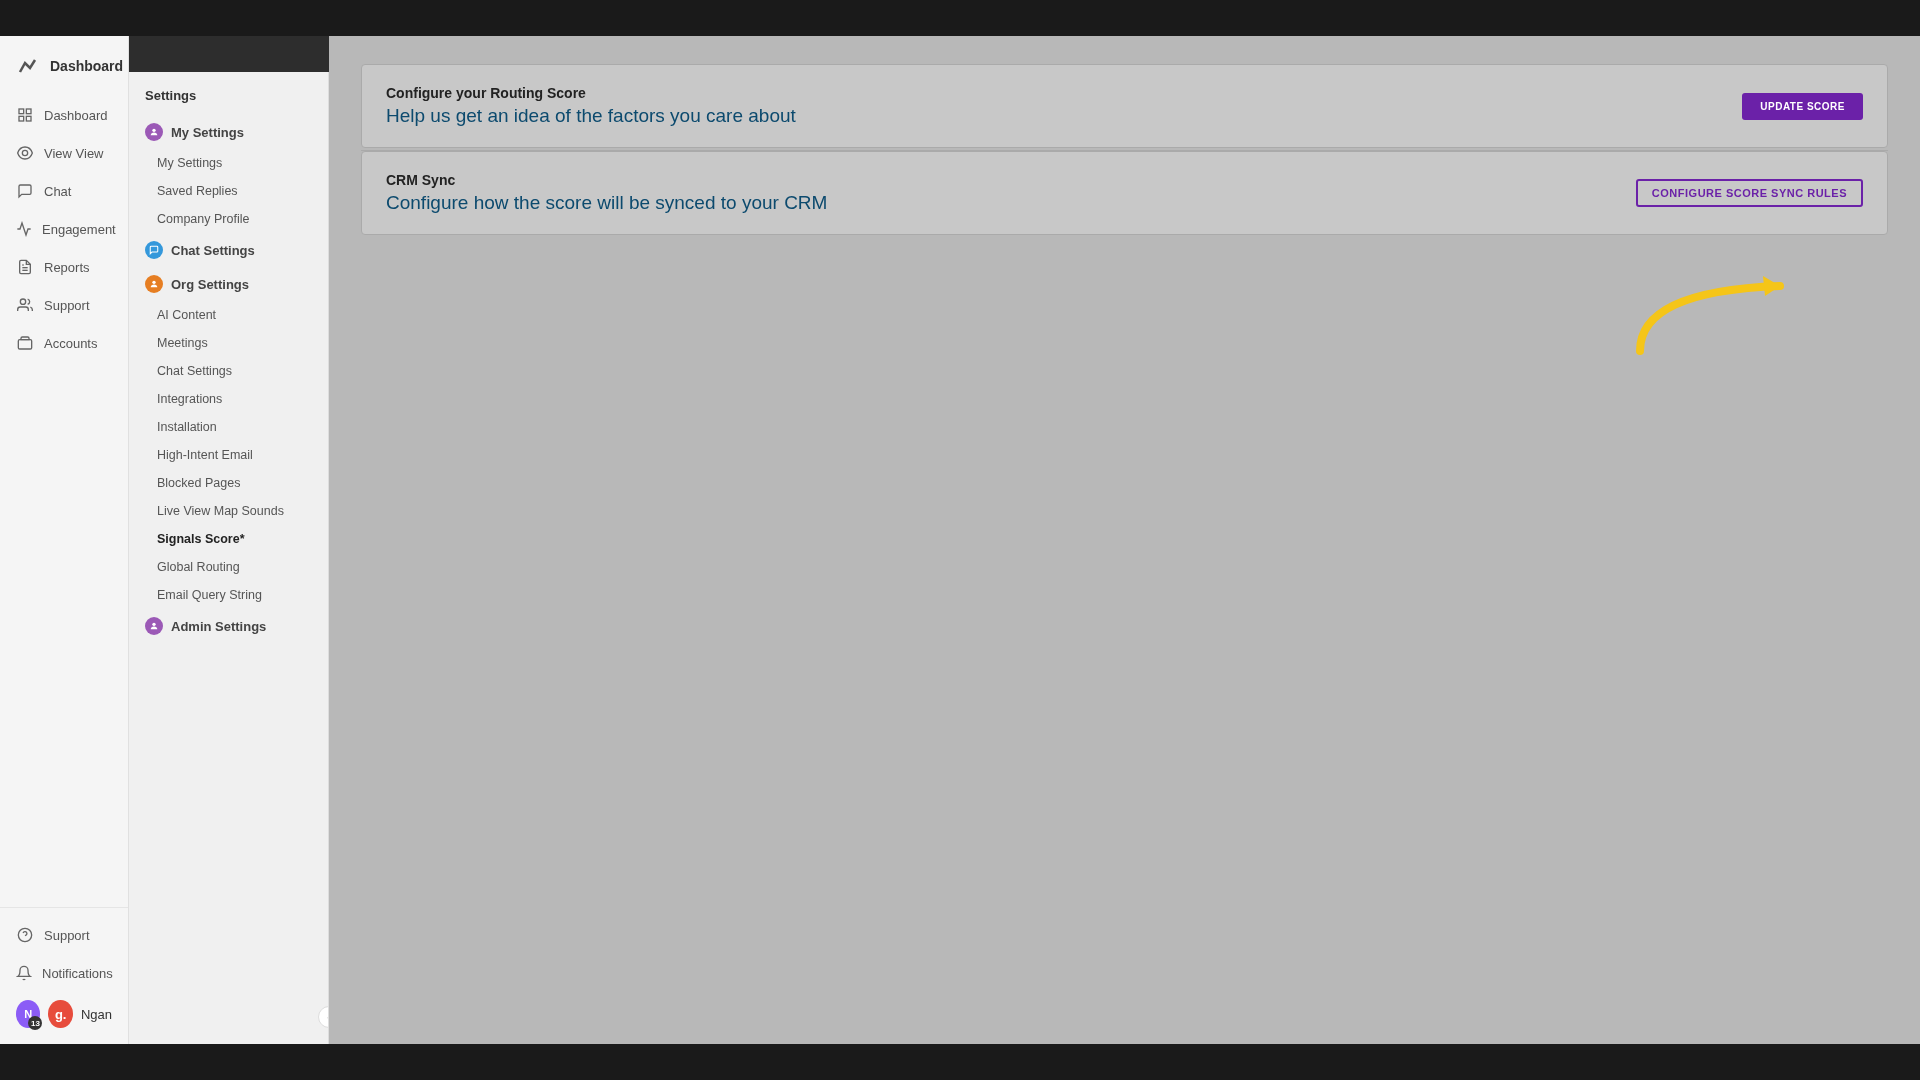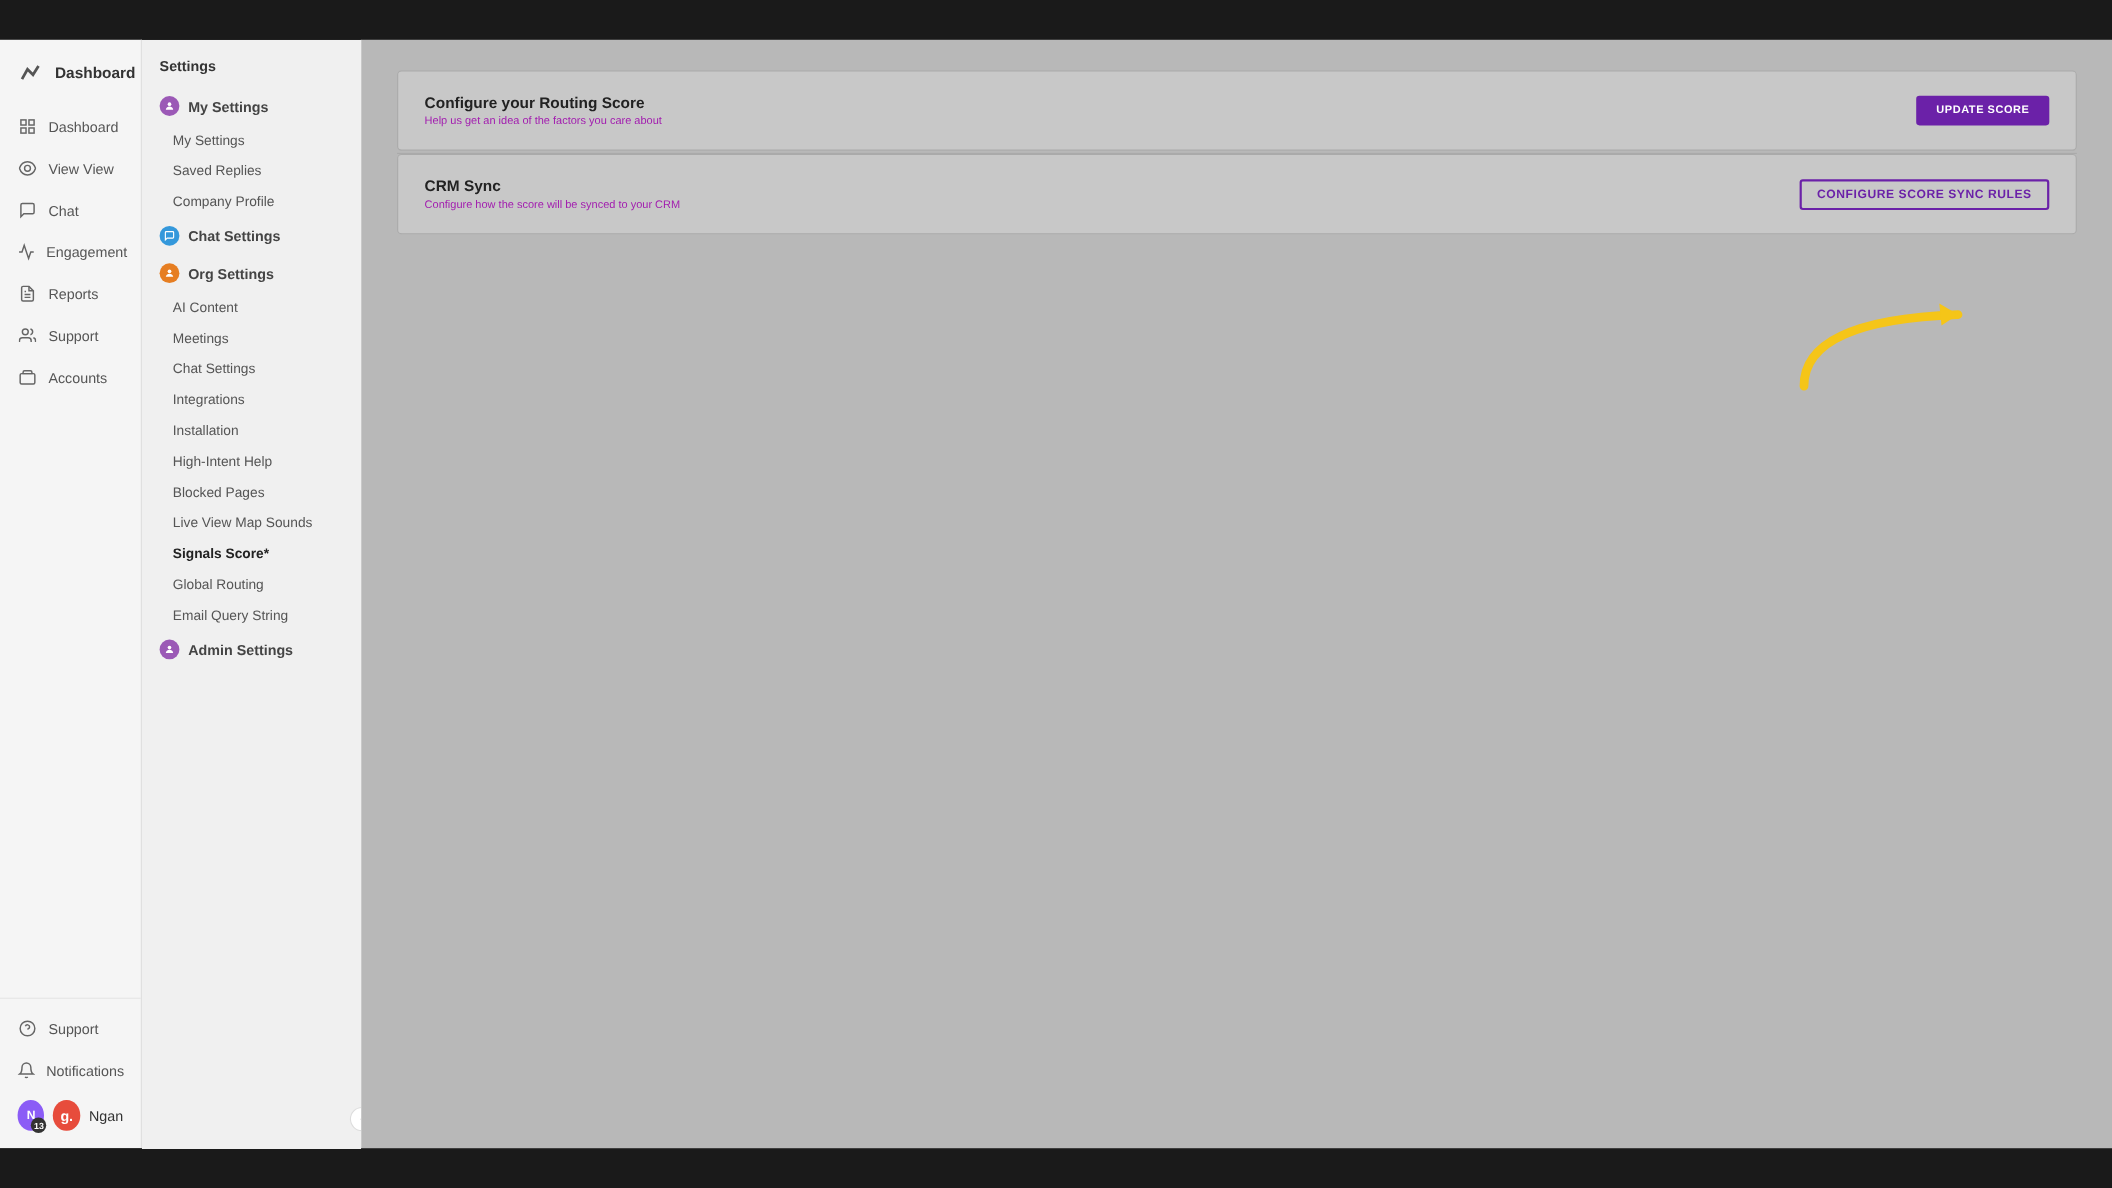--- a/index.html
+++ b/index.html
@@ -131,20 +131,21 @@
       font-weight: 700;
     }
     
     .secondary-sidebar {
       width: 200px;
       background: #f0f0f0;
       border-right: 1px solid #ddd;
       flex-shrink: 0;
       overflow-y: auto;
       padding: 16px 0;
+      margin-top: 36px;
     }
     .sec-title {
       font-size: 13px;
       font-weight: 600;
       color: #333;
       padding: 0 16px 12px;
     }
     .sec-section-title {
       display: flex;
       align-items: center;
@@ -214,22 +215,22 @@
       align-items: center;
       justify-content: space-between;
     }
     .card-info h3 {
       font-size: 14px;
       font-weight: 600;
       color: #222;
       margin-bottom: 4px;
     }
     .card-info p {
-      font-size: 10px;
-      color: #a21caf;
+      font-size: 19px;
+      color: #0c4a6e;
     }
     .btn-primary {
       background: #6b21a8;
       color: white;
       border: none;
       padding: 8px 18px;
       font-size: 10px;
       font-weight: 600;
       letter-spacing: 0.5px;
       border-radius: 3px;
@@ -440,21 +441,21 @@
             <path d="M4 20c0-4 3.6-7 8-7s8 3 8 7"></path>
           </svg>
       </div>
       <span>Org Settings</span>
     </div>
     <div class="sec-item">AI Content</div>
     <div class="sec-item">Meetings</div>
     <div class="sec-item">Chat Settings</div>
     <div class="sec-item">Integrations</div>
     <div class="sec-item">Installation</div>
-    <div class="sec-item">High-Intent Help</div>
+    <div class="sec-item">High-Intent Email</div>
     <div class="sec-item">Blocked Pages</div>
     <div class="sec-item">Live View Map Sounds</div>
     <div class="sec-item active">Signals Score*</div>
     <div class="sec-item">Global Routing</div>
     <div class="sec-item">Email Query String</div>
 
     <div class="sec-section-title">
       <div class="sec-section-icon admin-icon">
         <svg width="10" height="10" viewBox="0 0 24 24" fill="white">
             <circle cx="12" cy="8" r="4"></circle>

